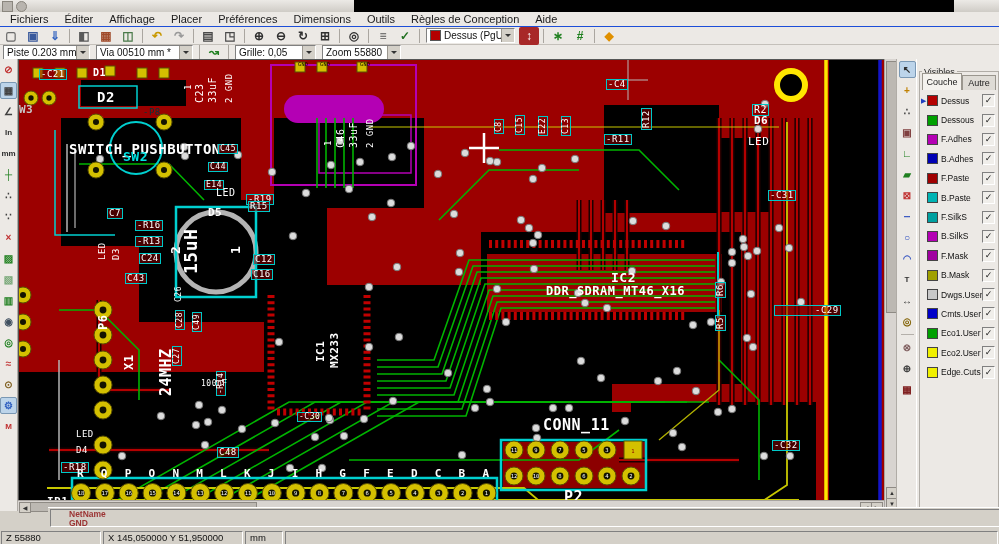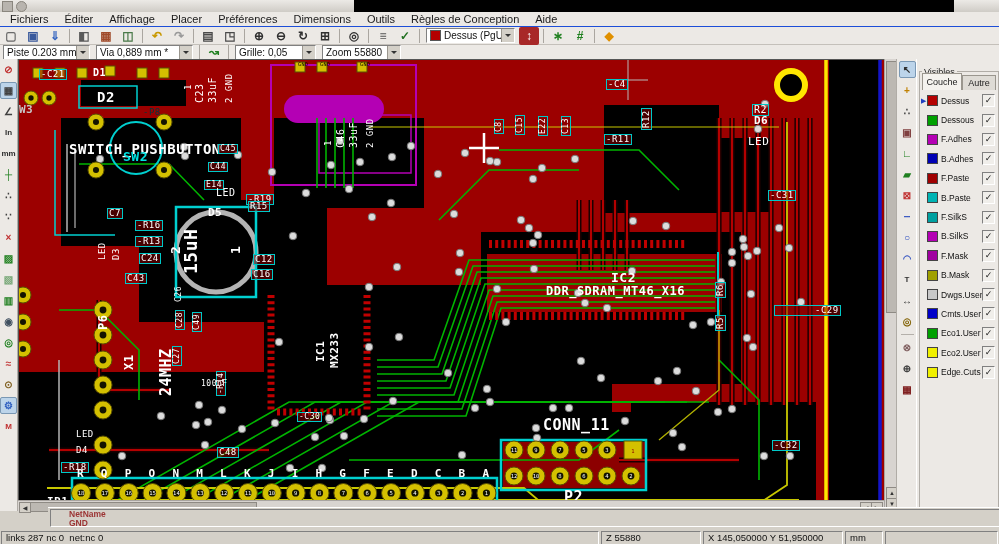--- a/index.html
+++ b/index.html
@@ -116,21 +116,21 @@
       <div class="tsep"></div>
       <div class="tbtn" style="color: rgb(224, 144, 0); font-weight: bold;">◆</div>
     </div>
 
   <div class="abs" id="auxbar">
     <div class="combo" style="width:82px;margin-left:3px">
       <span>Piste 0.203 mm *</span>
         <span class="arrow"></span>
     </div>
     <div class="combo" style="width:92px">
-      <span>Via 0,889 mm *</span>
+      <span>Via 00510 mm *</span>
         <span class="arrow"></span>
     </div>
     <div class="tsep"></div>
     <div class="tbtn" id="auto-width-btn" style="color: rgb(32, 128, 32); font-weight: bold;">↝</div>
     <div class="tsep"></div>
     <div class="combo" style="width:76px">
       <span>Grille: 0,05</span>
         <span class="arrow"></span>
     </div>
     <div class="combo" style="width:74px">
@@ -723,19 +723,18 @@
   </div>
 
   <div class="abs" id="msgpanel">
     <div class="inner">
       <div>NetName</div>
       <div>GND</div>
     </div>
   </div>
 
   <div class="abs" id="statusbar">
-    <div class="sfield" style="width:588px">links 287 nc 0  net:nc 0</div>
     <div class="sfield" style="width:90px">Z 55880</div>
     <div class="sfield" style="width:130px">X 145,050000 Y 51,950000</div>
     <div class="sfield" style="width:28px">mm</div>
     <div class="sfield" style="flex:1"></div>
   </div>
 </div>
 
 </body></html>

